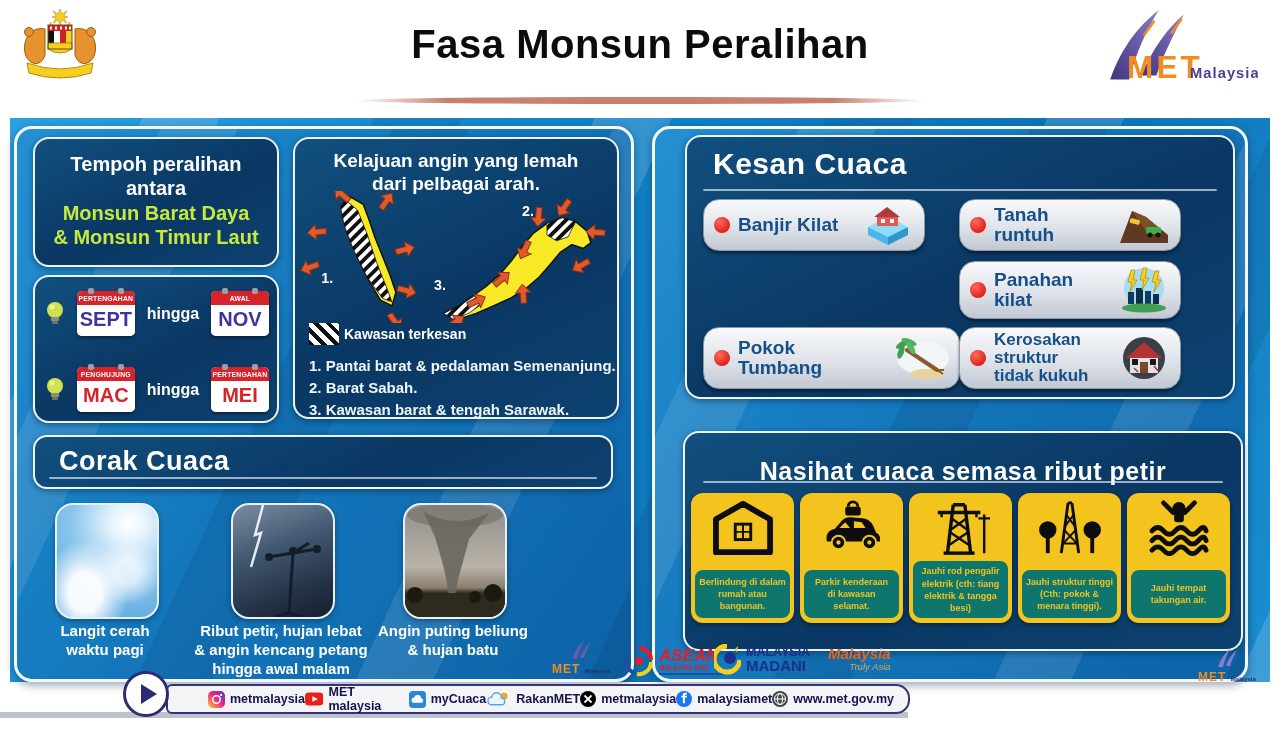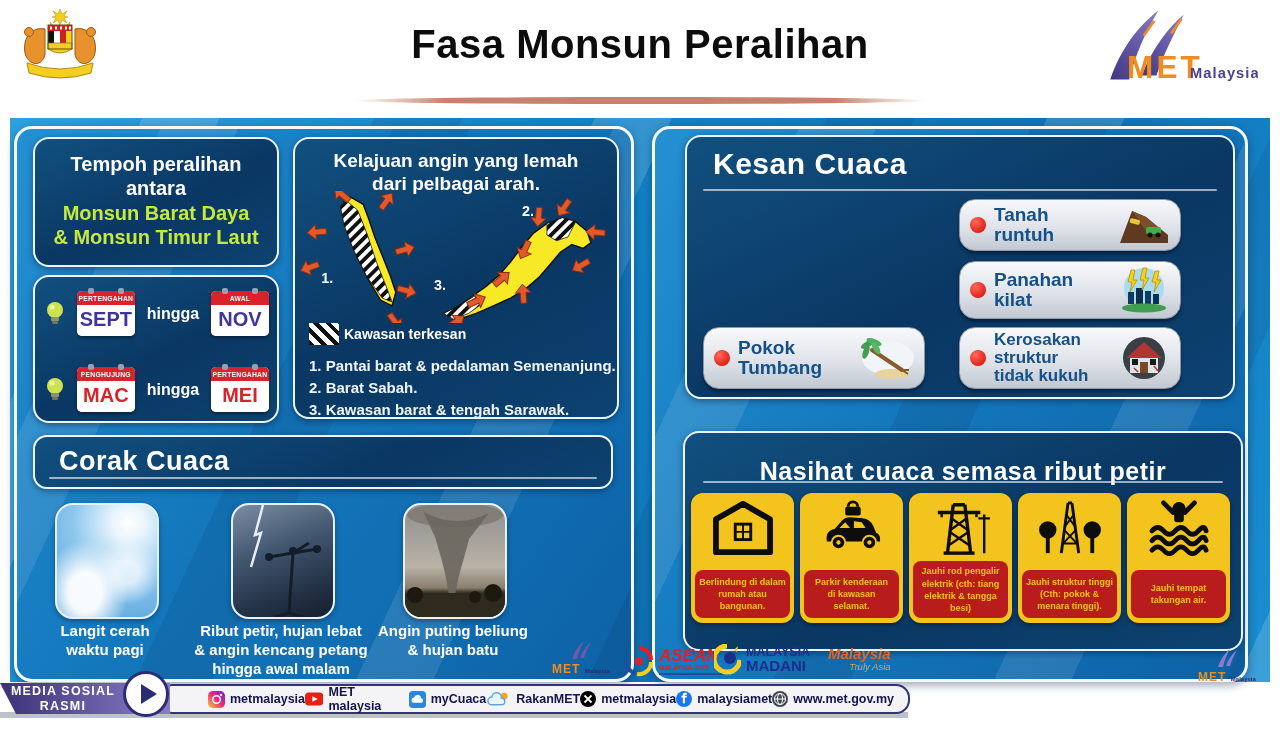--- a/index.html
+++ b/index.html
@@ -83,21 +83,21 @@
   .dot{width:16px;height:16px;border-radius:50%;flex:0 0 auto;
     background:radial-gradient(circle at 35% 30%,#ff6a5e,#e02318 70%);}
   .pill-label{flex:1;color:#155089;font-weight:bold;font-size:19px;line-height:1.05;}
   .pill-label.sm{font-size:17px;}
   .pill-icon{width:56px;height:48px;flex:0 0 auto;}
 
   .advice-card{position:absolute;width:103px;height:130px;background:#f2c41d;border-radius:12px;
     box-sizing:border-box;padding:4px 4px 5px;display:flex;flex-direction:column;align-items:center;
     justify-content:space-between;box-shadow:0 2px 4px rgba(0,15,35,.5);}
   .advice-icon{height:62px;display:flex;align-items:center;justify-content:center;}
-  .advice-text{background:#b91c1c;color:#f2c41d;border-radius:8px;font-size:9px;font-weight:bold;
+  .advice-text{background:#0f766e;color:#f2c41d;border-radius:8px;font-size:9px;font-weight:bold;
     text-align:center;line-height:1.35;padding:4px 2px;width:95px;min-height:48px;box-sizing:border-box;
     display:flex;align-items:center;justify-content:center;}
 
   
   .wm{display:flex;flex-direction:column;align-items:center;line-height:1;z-index:5;}
   .wm-met{color:#f28c1e;font-weight:bold;font-size:12px;letter-spacing:1px;}
   .wm-mal{color:#2b2b6e;font-weight:bold;font-size:6px;}
   .flogo{z-index:5;display:flex;align-items:center;gap:5px;}
   .asean-t{color:#e21f26;font-weight:bold;font-style:italic;font-size:17px;line-height:1;}
   .asean-s{color:#e21f26;font-weight:bold;font-size:6.5px;line-height:1.2;}
@@ -309,20 +309,35 @@
     <div class="caption pre" style="left:341px;">Angin puting beliung
 &amp; hujan batu</div>
   </div>
 
   <div class="panel" style="left:652px;top:126px;width:590px;height:550px;">
 
     <div class="navy-box" style="left:30px;top:6px;width:550px;height:264px;">
       <div class="section-head-text" style="padding:10px 0 0 26px;font-size:30px;">Kesan Cuaca</div>
       <div class="hr" style="left:16px;right:16px;top:52px;"></div>
 
+      <div class="pill" style="left:16px;top:62px;width:222px;height:52px;">
+        <span class="dot"></span>
+        <span class="pill-label">Banjir Kilat</span>
+        <span class="pill-icon">
+          <svg width="56" height="48" viewBox="0 0 56 48">
+            <polygon points="8,26 28,16 48,26 28,36" fill="#8edcf5"></polygon>
+            <polygon points="8,26 8,34 28,44 28,36" fill="#49b7e8"></polygon>
+            <polygon points="48,26 48,34 28,44 28,36" fill="#2d96cf"></polygon>
+            <polygon points="14,16 27,6 40,16" fill="#b03a3a"></polygon>
+            <rect x="17" y="16" width="21" height="9" fill="#e25853"></rect>
+            <rect x="21" y="18" width="4" height="4" fill="#fff"></rect>
+              <rect x="30" y="18" width="4" height="4" fill="#fff"></rect>
+          </svg>
+        </span>
+      </div>
       <div class="pill" style="left:272px;top:62px;width:222px;height:52px;">
         <span class="dot"></span>
         <span class="pill-label">Tanah runtuh</span>
         <span class="pill-icon">
           <svg width="56" height="48" viewBox="0 0 56 48">
             <polygon points="4,42 16,10 30,16 52,34 52,42" fill="#5f3a1e"></polygon>
             <polygon points="16,10 30,16 44,28 30,30" fill="#7c4f28"></polygon>
             <rect x="14" y="18" width="10" height="5" rx="1.5" fill="#e8c63f" transform="rotate(14 19 20)"></rect>
             <rect x="30" y="26" width="15" height="7" rx="2" fill="#3fae4f"></rect>
             <circle cx="34" cy="34" r="2.5" fill="#111"></circle>
@@ -343,21 +358,21 @@
             <rect x="29" y="25" width="6" height="13" fill="#123a5e"></rect>
               <rect x="37" y="28" width="6" height="10" fill="#0d2f4e"></rect>
             <polygon points="15,4 19,4 17,14 21,14 14,26 16,16 12,16" fill="#f5d11a" stroke="#b8900a" stroke-width=".8"></polygon>
             <polygon points="27,2 31,2 29,12 33,12 26,24 28,14 24,14" fill="#f5d11a" stroke="#b8900a" stroke-width=".8"></polygon>
             <polygon points="39,5 43,5 41,14 45,14 38,26 40,16 36,16" fill="#f5d11a" stroke="#b8900a" stroke-width=".8"></polygon>
             <ellipse cx="28" cy="42" rx="22" ry="4.5" fill="#3f9e4f"></ellipse>
           </svg>
         </span>
       </div>
 
-      <div class="pill" style="left:16px;top:190px;width:222px;height:62px;">
+      <div class="pill" style="left:16px;top:190px;width:257px;height:62px;">
         <span class="dot"></span>
         <span class="pill-label pre">Pokok
 Tumbang</span>
         <span class="pill-icon">
           <svg width="56" height="48" viewBox="0 0 56 48">
             <ellipse cx="28" cy="24" rx="26" ry="17" fill="#f2f5f7"></ellipse>
             <ellipse cx="32" cy="40" rx="17" ry="5" fill="#e6d49c"></ellipse>
             <path d="M12,16 L42,36" stroke="#8a5a2a" stroke-width="4" stroke-linecap="round"></path>
             <path d="M42,36 l6,4 M42,36 l7,0" stroke="#8a5a2a" stroke-width="2"></path>
             <ellipse cx="8" cy="10" rx="8" ry="3" fill="#3f9e4f" transform="rotate(-30 8 10)"></ellipse>
@@ -583,21 +598,17 @@
       <svg width="16" height="16" viewBox="0 0 16 16">
         <circle cx="8" cy="8" r="8" fill="#41464d"></circle>
         <circle cx="8" cy="8" r="5.5" fill="none" stroke="#fff" stroke-width="1"></circle>
         <ellipse cx="8" cy="8" rx="2.5" ry="5.5" fill="none" stroke="#fff" stroke-width="1"></ellipse>
         <path d="M2.5,8 h11" stroke="#fff" stroke-width="1"></path>
       </svg>
       <span class="soc-handle">www.met.gov.my</span>
     </div>
   </div>
 
-  <div class="abs soc-purple">
-    <div class="soc-label pre">MEDIA SOSIAL
-RASMI</div>
-  </div>
   <div class="abs soc-play">
     <div class="play-tri"></div>
   </div>
 
 </div>
 
 </body></html>

